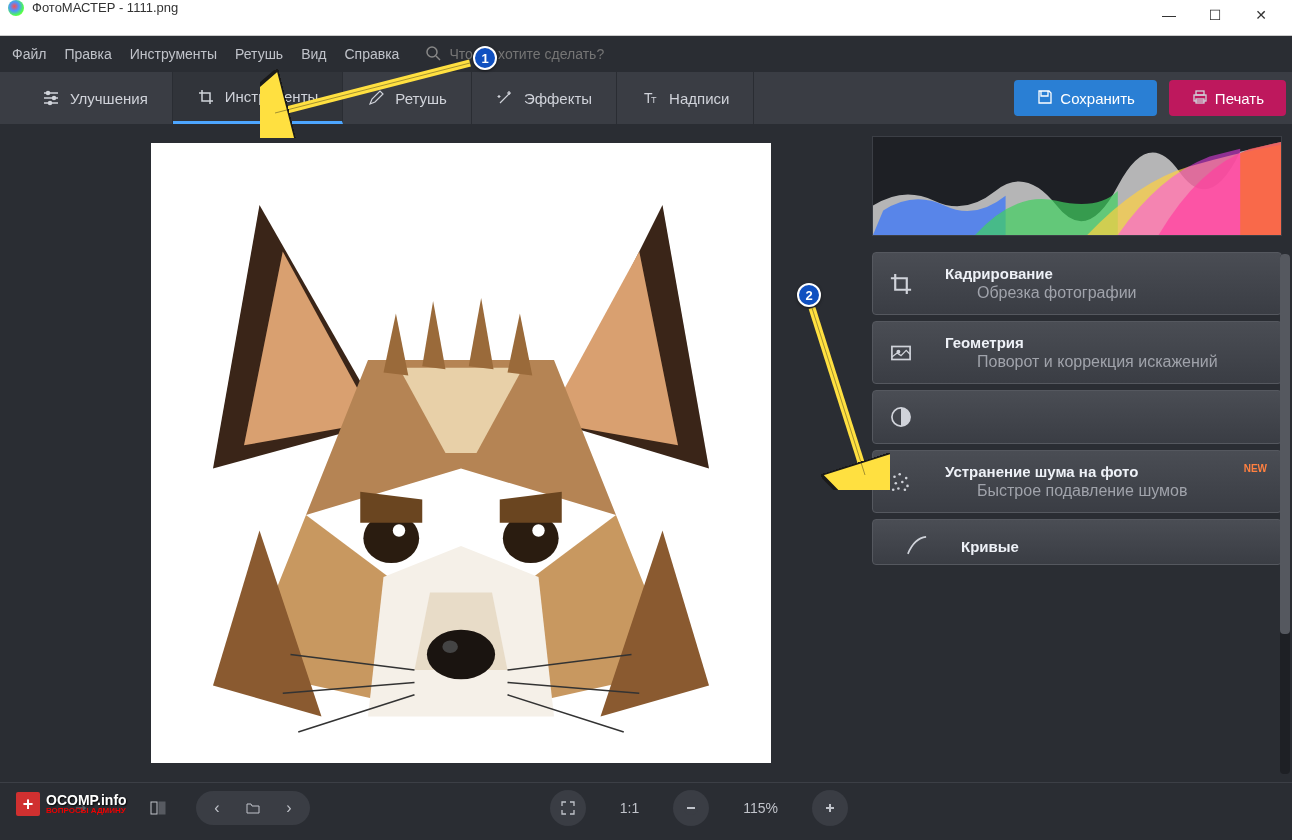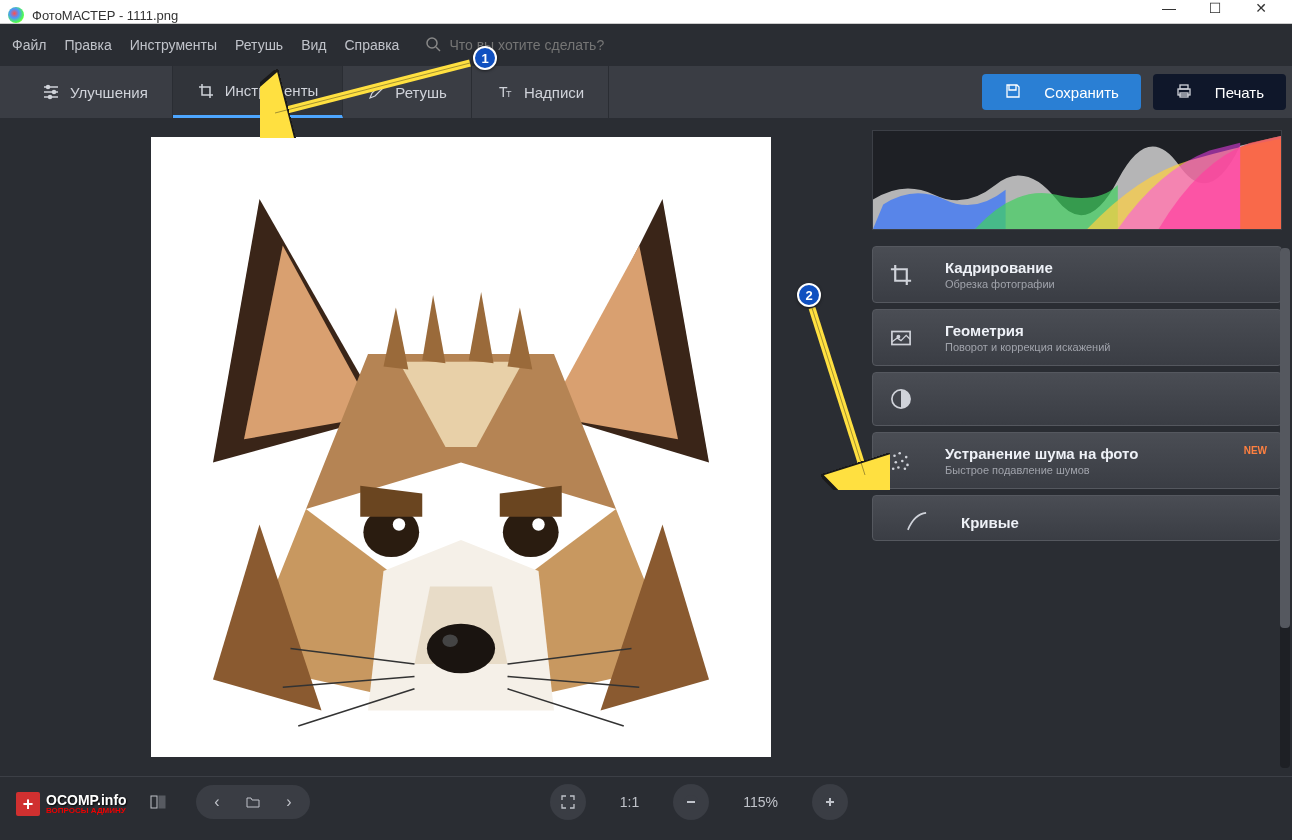--- a/index.html
+++ b/index.html
@@ -1,58 +1,58 @@
 <!DOCTYPE html>
 <html><head>
 <meta charset="utf-8">
 <style>
 * { box-sizing: border-box; margin: 0; padding: 0; font-family: Arial, sans-serif; }
 body { width: 1292px; height: 840px; background: #2a2d33; overflow: hidden; position: relative; }
 
 
-.titlebar { height: 24px; background: #fff; display: flex; align-items: flex-end; padding: 0 8px; border-bottom: 1px solid #ccc; }
+.titlebar { height: 36px; background: #fff; display: flex; align-items: flex-start; padding: 0 8px; border-bottom: 1px solid #ccc; }
 .titlebar .app-icon { width: 16px; height: 16px; background: radial-gradient(circle at 40% 40%, #ff4d4d, #4d94ff, #4dff4d, #ffff4d); border-radius: 50%; margin-right: 8px; }
 .titlebar .title { font-size: 13px; color: #333; flex: 1; }
 .win-controls { display: flex; gap: 0; }
 .win-btn { width: 46px; height: 30px; display: flex; align-items: center; justify-content: center; font-size: 14px; color: #333; cursor: pointer; }
 
 
-.menubar { height: 42px; background: #2a2d33; display: flex; align-items: center; padding: 0 12px; gap: 18px; color: #c0c3ca; font-size: 14px; }
+.menubar { height: 36px; background: #2a2d33; display: flex; align-items: center; padding: 0 12px; gap: 18px; color: #c0c3ca; font-size: 14px; }
 .menubar .menu-item { cursor: pointer; }
 .search-icon-wrap { display: flex; align-items: center; gap: 8px; margin-left: 8px; color: #888; }
 .search-input { background: transparent; border: none; color: #888; font-size: 14px; width: 200px; outline: none; }
 
 
 .toolbar { height: 52px; background: #3a3d44; display: flex; align-items: stretch; padding: 0; }
 .tool-tab { display: flex; align-items: center; gap: 10px; padding: 0 24px; color: #d0d3da; font-size: 15px; cursor: pointer; border-right: 1px solid #2a2d33; }
 .tool-tab.active { background: #31343a; border-bottom: 3px solid #4da6ff; }
 .tool-tab:first-child { margin-left: 18px; }
 .tool-tab .tab-ico { width: 18px; height: 18px; display: flex; align-items: center; justify-content: center; }
 .toolbar-spacer { flex: 1; }
-.action-btn { display: flex; align-items: center; gap: 22px; padding: 0 22px; margin: 8px 6px; border-radius: 4px; color: #fff; font-size: 15px; cursor: pointer; }
+.action-btn { display: flex; align-items: center; gap: 6px; padding: 0 22px; margin: 8px 6px; border-radius: 4px; color: #fff; font-size: 15px; cursor: pointer; }
 .action-btn.save { background: #2a7fd4; }
-.action-btn.print { background: #0f172a; }
+.action-btn.print { background: #be185d; }
 
 
 .main { display: flex; height: calc(840px - 36px - 44px - 52px - 50px); }
 .canvas-area { flex: 1; display: flex; align-items: center; justify-content: center; background: #2a2d33; position: relative; }
 .canvas-img { width: 620px; height: 620px; background: #fff; display: flex; align-items: center; justify-content: center; overflow: hidden; margin-left: 60px; }
 .dog-svg { width: 100%; height: 100%; }
 
 
 .right-panel { width: 430px; background: #2a2d33; padding: 12px 10px 0 10px; display: flex; flex-direction: column; gap: 8px; overflow-y: auto; position: relative; }
 .histogram { height: 100px; background: #1e2025; border: 1px solid #3c3f46; display: flex; align-items: flex-end; justify-content: center; margin-bottom: 8px; }
 .histo-svg { width: 100%; height: 100%; }
 .tool-card { background: linear-gradient(#4a4d54, #3a3d44); border: 1px solid #55585f; border-radius: 4px; padding: 12px 14px; display: flex; align-items: center; gap: 30px; color: #e0e3ea; cursor: pointer; position: relative; }
 .tool-card.small-gap { margin-bottom: -2px; }
 .tool-card.group-start { margin-top: 12px; }
 .tool-card .card-icon { width: 28px; height: 28px; display: flex; align-items: center; justify-content: center; }
 .tool-card .card-text { display: flex; flex-direction: column; }
 .tool-card .card-title { font-size: 15px; font-weight: bold; color: #eef1f7; }
-.tool-card .card-desc { font-size: 11px; color: #a0a3ab; margin-top: 2px; }
+.tool-card .card-desc { font-size: 16px; color: #a0a3ab; margin-top: 2px; margin-left: 32px; }
 .new-badge { position: absolute; right: 14px; top: 12px; font-size: 10px; color: #ff8040; font-weight: bold; }
 .scrollbar-track { position: absolute; right: 2px; top: 130px; width: 10px; height: 520px; background: #1e2025; border-radius: 4px; }
 .scrollbar-thumb { width: 100%; height: 380px; background: #55585f; border-radius: 4px; }
 
 
 .bottombar { height: 50px; background: #2a2d33; border-top: 1px solid #3c3f46; display: flex; align-items: center; padding: 0 14px; gap: 10px; color: #c0c3ca; }
 .bb-btn { width: 36px; height: 36px; border-radius: 50%; display: flex; align-items: center; justify-content: center; font-size: 16px; cursor: pointer; }
 .bb-btn.dark { background: #3a3d44; }
 .bb-nav { display: flex; align-items: center; background: #3a3d44; border-radius: 18px; padding: 2px 6px; gap: 6px; margin: 0 10px; }
 .bb-nav .bb-btn { background: transparent; width: 30px; height: 30px; }
@@ -128,20 +128,31 @@
       </span>
     <span>Инструменты</span>
   </div>
   <div class="tool-tab">
     <span class="tab-ico">
         <svg width="18" height="18" viewBox="0 0 18 18">
           <path d="M3 15l2-5 8-8 3 3-8 8-5 2z" stroke="#d0d3da" stroke-width="1.2" fill="none"></path>
         </svg>
       </span>
     <span>Ретушь</span>
+  </div>
+  <div class="tool-tab">
+    <span class="tab-ico">
+        <svg width="18" height="18" viewBox="0 0 18 18">
+          <g stroke="#d0d3da" stroke-width="1.2">
+            <line x1="4" y1="14" x2="14" y2="4"></line>
+            <path d="M13 2v4M11 4h4M3 6v3M1.5 7.5h3"></path>
+          </g>
+        </svg>
+      </span>
+    <span>Эффекты</span>
   </div>
   <div class="tool-tab">
     <span class="tab-ico">
         <svg width="18" height="18" viewBox="0 0 18 18">
           <text x="3" y="14" font-size="14" fill="#d0d3da" font-family="serif">T</text>
           <text x="10" y="14" font-size="9" fill="#d0d3da" font-family="serif">T</text>
         </svg>
       </span>
     <span>Надписи</span>
   </div>

